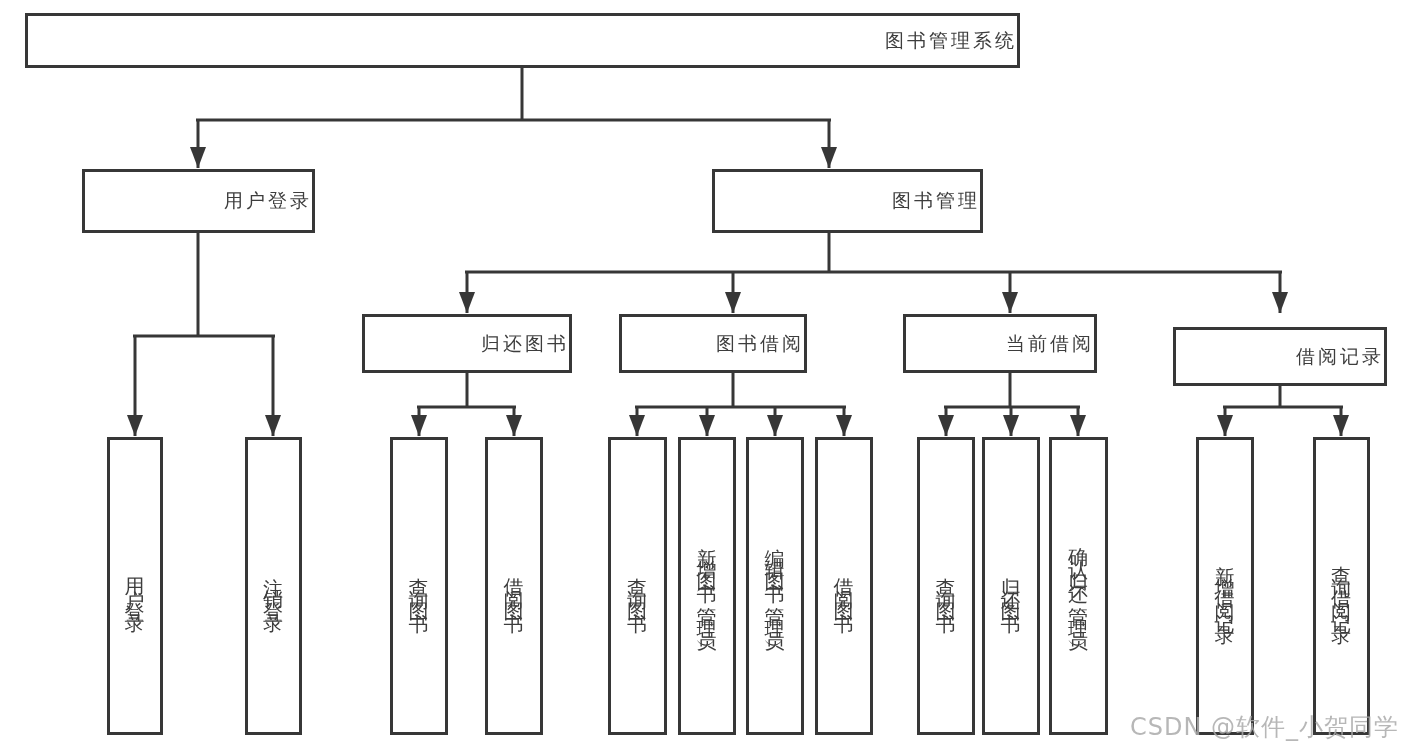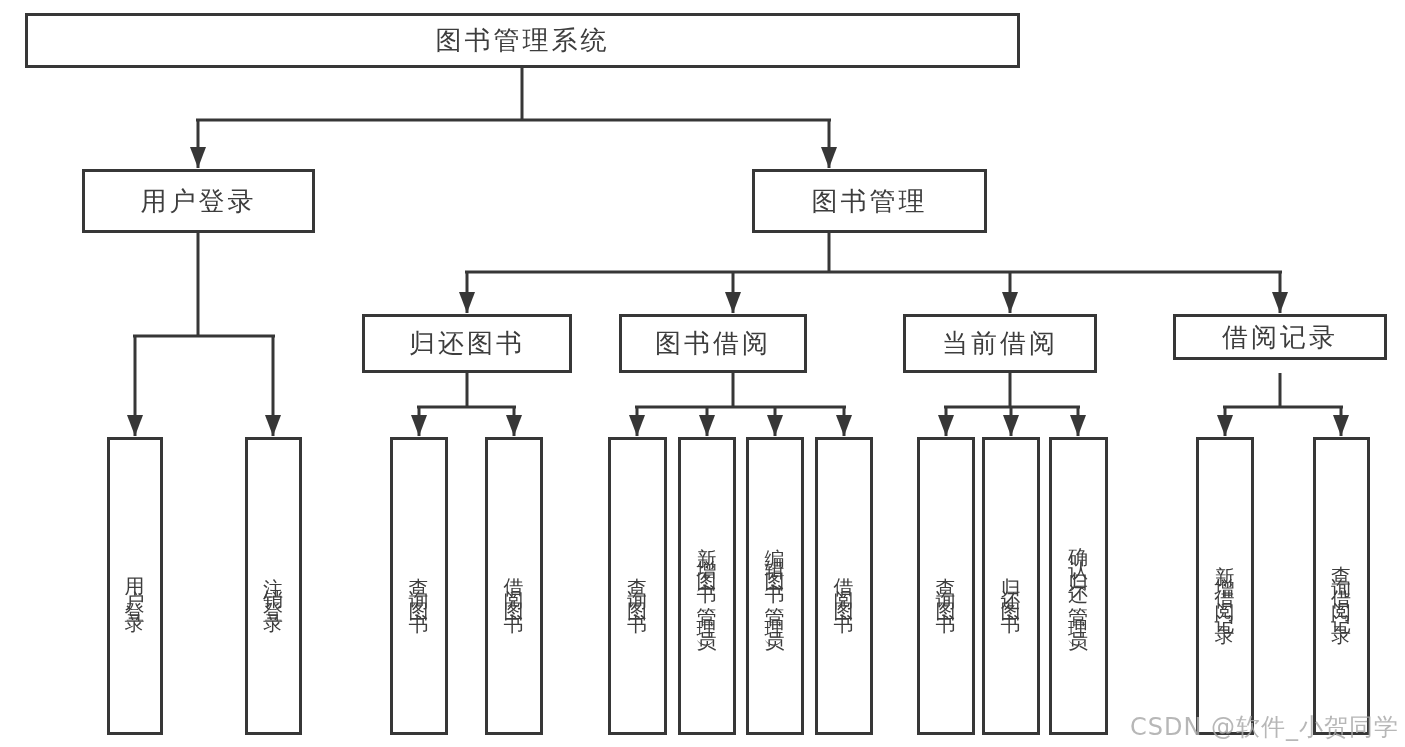--- a/index.html
+++ b/index.html
@@ -22,23 +22,23 @@
     height: 747px;
     pointer-events: none;
   }
   .hbox {
     position: absolute;
     box-sizing: border-box;
     border: 3px solid #373737;
     background: #ffffff;
     display: flex;
     align-items: center;
-    justify-content: center;
+    justify-content: flex-end;
     color: #3d3d3d;
-    font-size: 26px;
+    font-size: 19px;
     letter-spacing: 3px;
     white-space: nowrap;
   }
   .vbox {
     position: absolute;
     box-sizing: border-box;
     border: 3px solid #373737;
     background: #ffffff;
     display: flex;
     align-items: center;
@@ -119,34 +119,34 @@
     </g>
   </svg>
 
   <div class="hbox" style="left:25px;top:13px;width:995px;height:55px">
     <span>图书管理系统</span>
   </div>
 
   <div class="hbox" style="left:82px;top:169px;width:233px;height:64px">
     <span>用户登录</span>
   </div>
-  <div class="hbox" style="left:752px;top:169px;width:235px;height:64px">
+  <div class="hbox" style="left:712px;top:169px;width:271px;height:64px">
     <span>图书管理</span>
   </div>
 
   <div class="hbox" style="left:362px;top:314px;width:210px;height:59px">
     <span>归还图书</span>
   </div>
   <div class="hbox" style="left:619px;top:314px;width:188px;height:59px">
     <span>图书借阅</span>
   </div>
   <div class="hbox" style="left:903px;top:314px;width:194px;height:59px">
     <span>当前借阅</span>
   </div>
-  <div class="hbox" style="left:1173px;top:314px;width:214px;height:46px">
+  <div class="hbox" style="left:1173px;top:327px;width:214px;height:59px">
     <span>借阅记录</span>
   </div>
 
   <div class="vbox" style="left:107px;top:437px;width:56px;height:298px">
     <span class="vtext">用户登录</span>
   </div>
   <div class="vbox" style="left:245px;top:437px;width:57px;height:298px">
     <span class="vtext">注销登录</span>
   </div>
 

